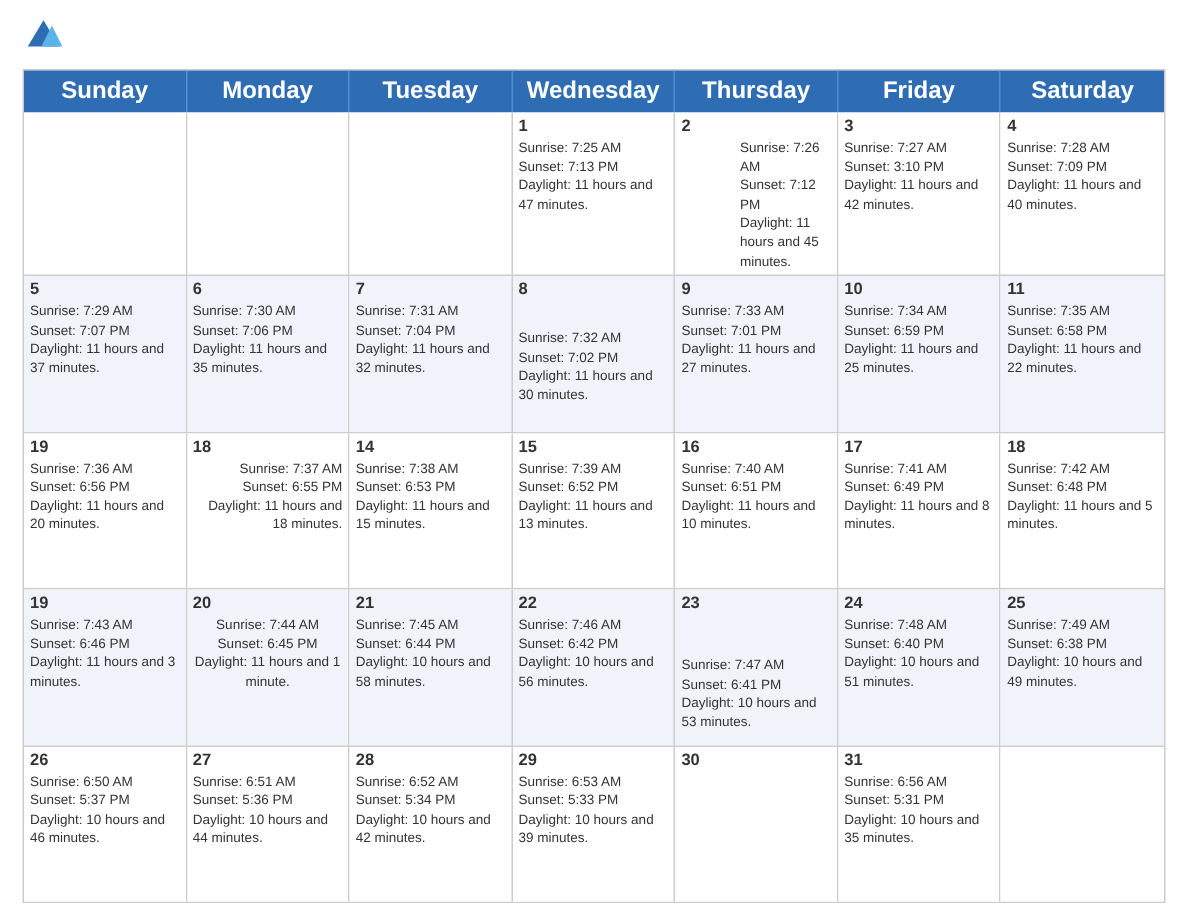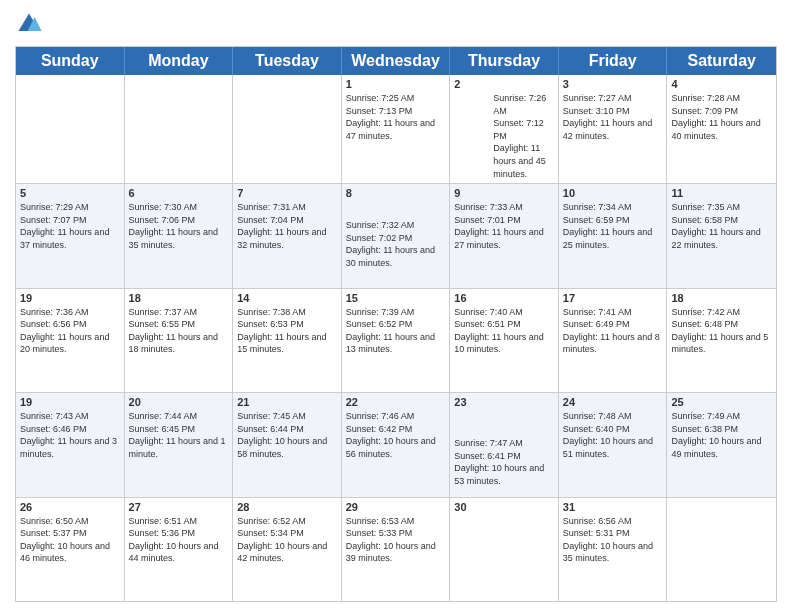--- a/index.html
+++ b/index.html
@@ -224,21 +224,21 @@
         </div>
         <div class="cal-row">
           <div class="cal-cell">
             <span class="day-num">19</span>
             <div class="cell-text" style="white-space: pre-line;">Sunrise: 7:36 AM
 Sunset: 6:56 PM
 Daylight: 11 hours and 20 minutes.</div>
           </div>
           <div class="cal-cell">
             <span class="day-num">18</span>
-            <div class="cell-text" style="white-space: pre-line;">Sunrise: 7:37 AM
+            <div class="cell-text" style="white-space: pre-line; text-align: right;">Sunrise: 7:37 AM
 Sunset: 6:55 PM
 Daylight: 11 hours and 18 minutes.</div>
           </div>
           <div class="cal-cell">
             <span class="day-num">14</span>
             <div class="cell-text" style="white-space: pre-line;">Sunrise: 7:38 AM
 Sunset: 6:53 PM
 Daylight: 11 hours and 15 minutes.</div>
           </div>
           <div class="cal-cell">
@@ -268,21 +268,21 @@
         </div>
         <div class="cal-row">
           <div class="cal-cell alt-row">
             <span class="day-num">19</span>
             <div class="cell-text" style="white-space: pre-line;">Sunrise: 7:43 AM
 Sunset: 6:46 PM
 Daylight: 11 hours and 3 minutes.</div>
           </div>
           <div class="cal-cell alt-row">
             <span class="day-num">20</span>
-            <div class="cell-text" style="white-space: pre-line;">Sunrise: 7:44 AM
+            <div class="cell-text" style="white-space: pre-line; text-align: center;">Sunrise: 7:44 AM
 Sunset: 6:45 PM
 Daylight: 11 hours and 1 minute.</div>
           </div>
           <div class="cal-cell alt-row">
             <span class="day-num">21</span>
             <div class="cell-text" style="white-space: pre-line;">Sunrise: 7:45 AM
 Sunset: 6:44 PM
 Daylight: 10 hours and 58 minutes.</div>
           </div>
           <div class="cal-cell alt-row">

